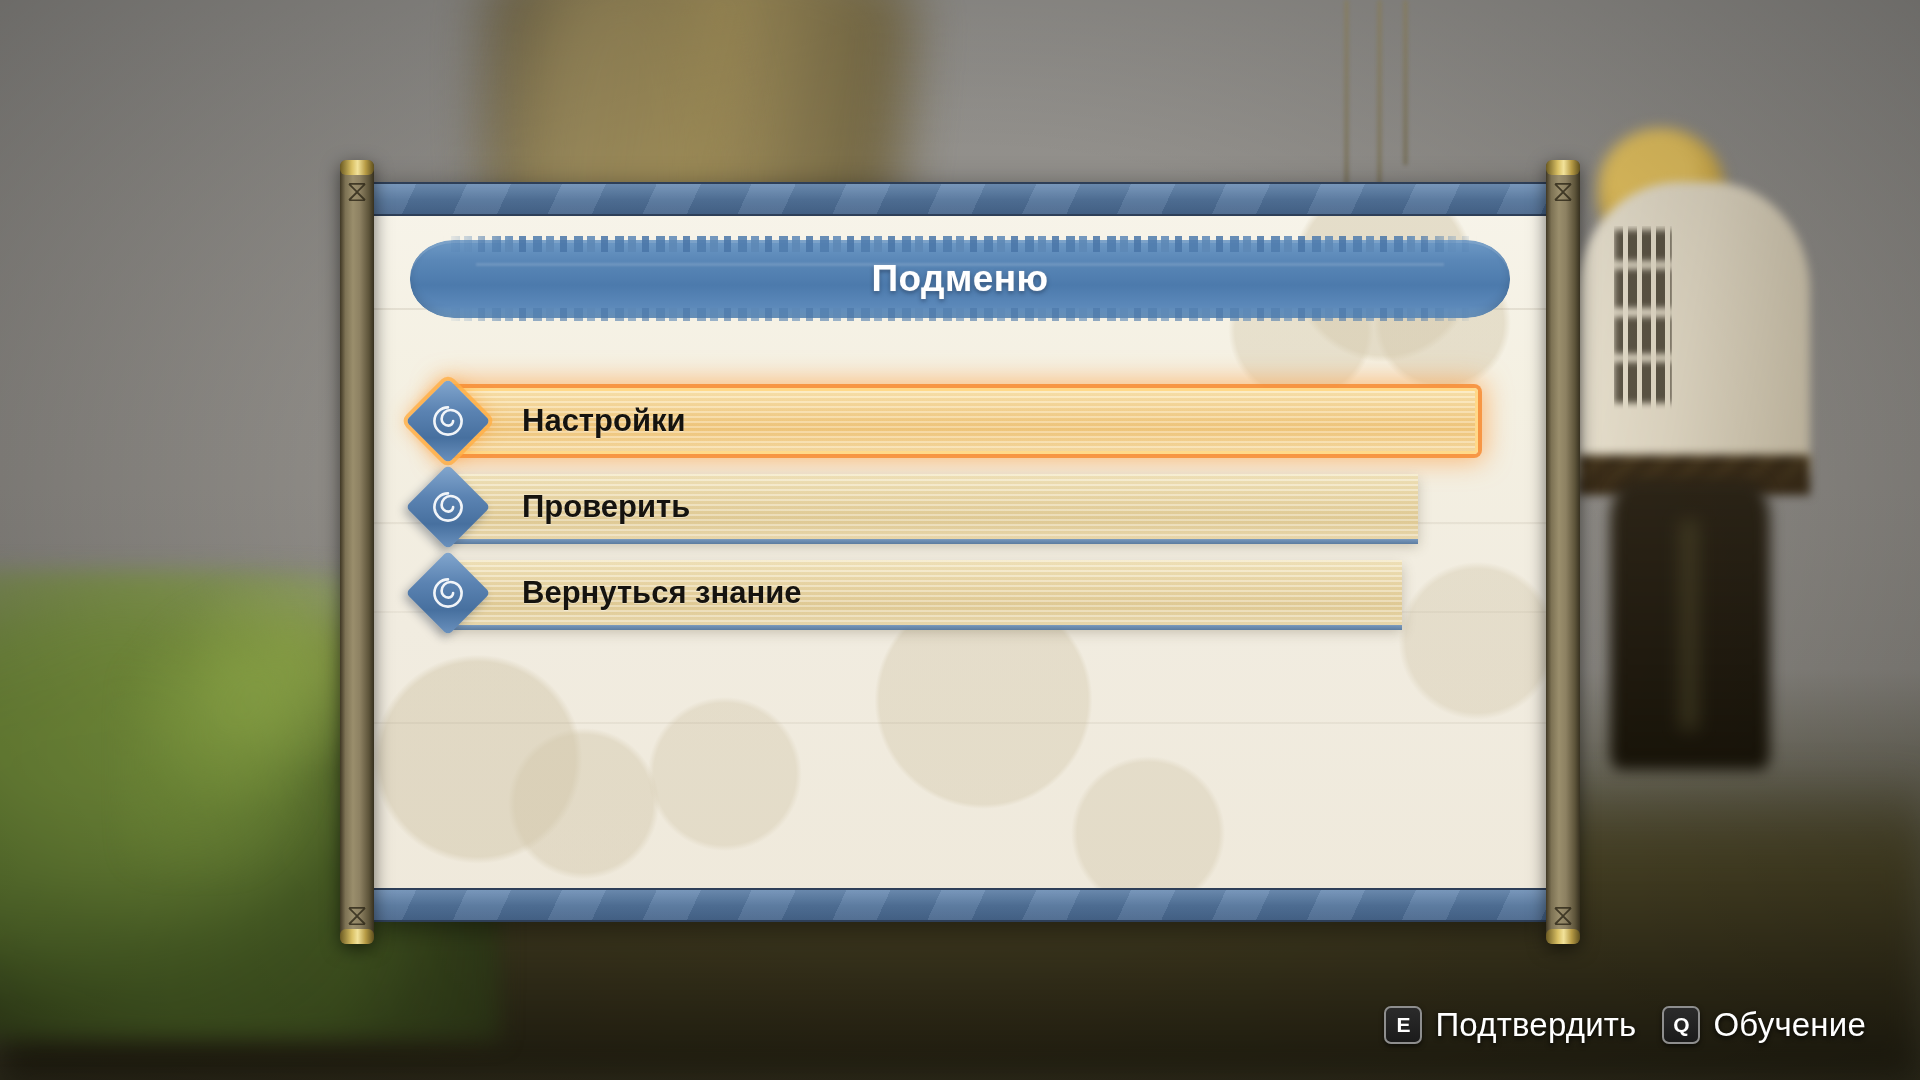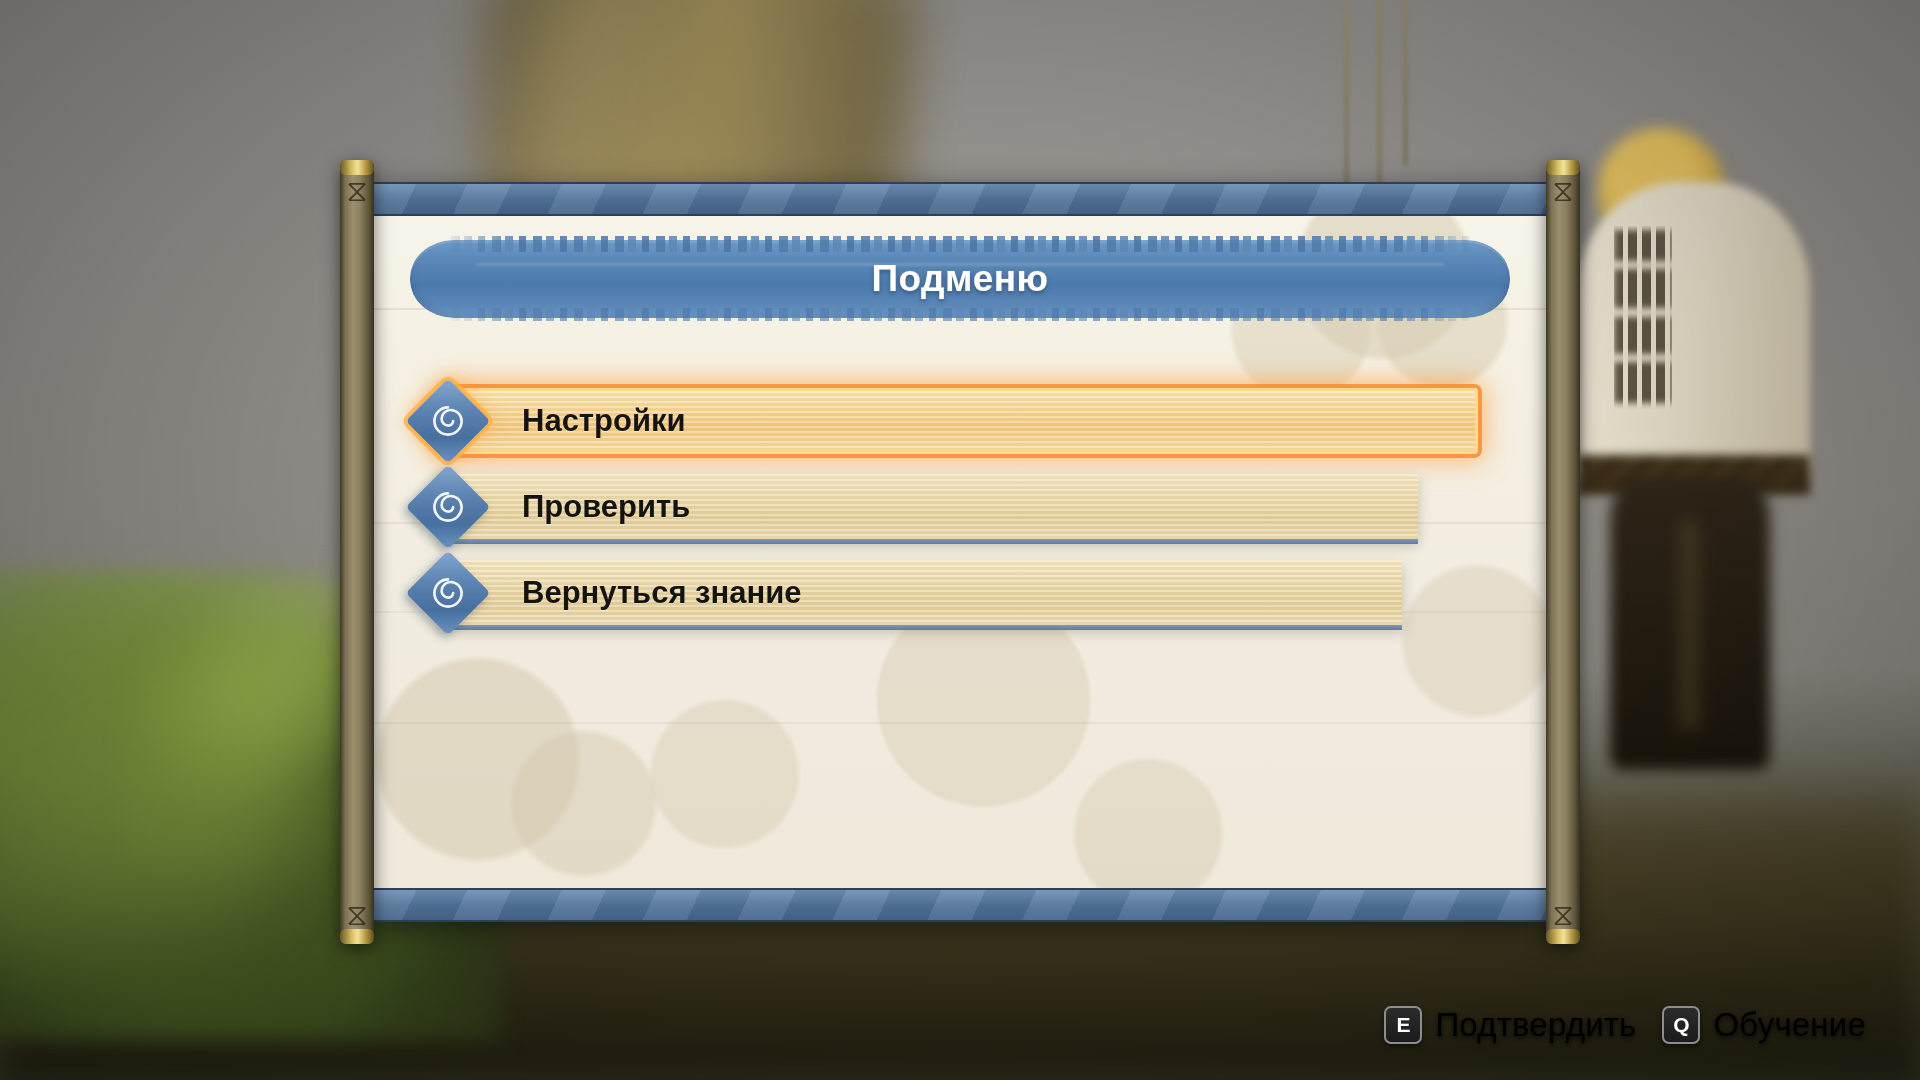--- a/index.html
+++ b/index.html
@@ -270,21 +270,21 @@
   .prompt{ display:flex; align-items:center; gap:13px; }
   .key{
     width:38px; height:38px; border-radius:7px;
     background:linear-gradient(180deg,#2b2b2b,#1b1b1b);
     border:2px solid #8e8e8e;
     display:flex; align-items:center; justify-content:center;
     color:#fff; font-size:21px; font-weight:700;
     box-shadow:0 2px 5px rgba(0,0,0,.6);
   }
   .prompt-label{
-    color:#000000; font-size:33px; font-weight:400; letter-spacing:.2px;
+    color:#ffffff; font-size:33px; font-weight:400; letter-spacing:.2px;
     text-shadow:0 2px 5px rgba(0,0,0,.85);
   }
 </style>
 </head>
 <body>
 
 <div id="scene">
   <div class="sky"></div>
   <div class="trunk"></div>
   <div class="trunk2"></div>

